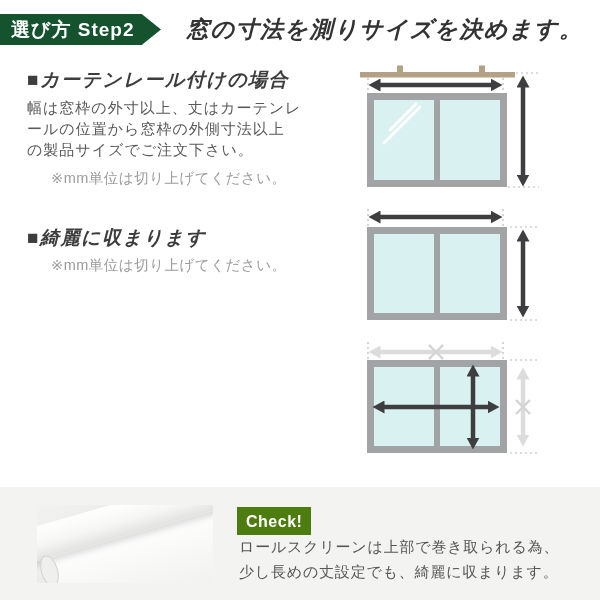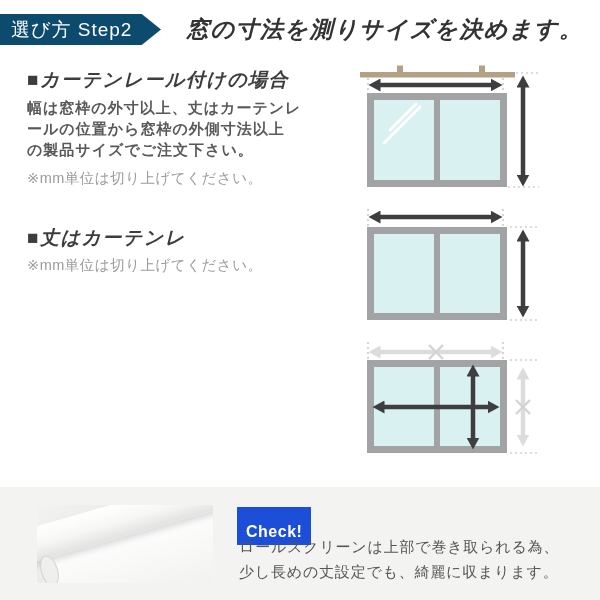--- a/index.html
+++ b/index.html
@@ -11,25 +11,25 @@
     background: #ffffff;
     overflow: hidden;
     font-family: "Liberation Sans", "DejaVu Sans", sans-serif;
   }
 
   
   .step-badge {
     position: absolute;
     left: 0; top: 14px;
     width: 161px; height: 31px;
-    background: #0c4a6e;
+    background: #14532d;
     clip-path: polygon(0 0, 88% 0, 100% 50%, 88% 100%, 0 100%);
     color: #ffffff;
     font-size: 19px;
-    font-weight: 400;
+    font-weight: 700;
     line-height: 31px;
     padding-left: 11px;
     letter-spacing: 1px;
   }
   .page-title {
     position: absolute;
     left: 186px; top: 14px;
     font-size: 23px;
     font-weight: 700;
     color: #333333;
@@ -54,28 +54,28 @@
     white-space: nowrap;
     font-style: italic;
   }
   .section-body {
     font-size: 15px;
     color: #595959;
     letter-spacing: 1px;
     line-height: 21px;
     margin: 0 0 8px;
     white-space: pre-line;
-    font-weight: bold;
   }
   .section-note {
     font-size: 14.5px;
     color: #9b9b9b;
     letter-spacing: 0.5px;
     line-height: 20px;
     white-space: nowrap;
+    margin-left: 24px;
   }
 
   
   .diagram { position: absolute; left: 340px; }
   .diagram.d1 { top: 60px; }
   .diagram.d2 { top: 195px; }
   .diagram.d3 { top: 333px; }
   .dot-line { stroke: #b9b9b9; stroke-width: 1.2; stroke-dasharray: 2 3; fill: none; }
   .arrow-dark { stroke: #3e3e41; stroke-width: 4.5; fill: none; }
   .arrow-muted { stroke: #dcdcdc; stroke-width: 4.5; fill: none; }
@@ -120,25 +120,25 @@
     left: 4px; top: 50px;
     width: 17px; height: 32px;
     border-radius: 50%;
     background: #efefed;
     border: 1px solid #d3d3d1;
     transform: rotate(-16deg);
   }
   .check-badge {
     position: absolute;
     left: 237px; top: 20px;
-    background: #1d4ed8;
+    background: #4d7c0f;
     color: #ffffff;
     font-weight: 700;
     font-size: 16px;
-    padding: 16px 9px 4px;
+    padding: 6px 9px 4px;
     letter-spacing: 0.5px;
   }
   .check-text {
     position: absolute;
     left: 239px; top: 48px;
     font-size: 15px;
     color: #555555;
     letter-spacing: 0.8px;
     line-height: 24.5px;
     white-space: pre-line;
@@ -188,21 +188,21 @@
         <path class="shine" d="M50,70 L76,44"></path>
         <path class="shine" d="M44,83 L80,47"></path>
       </g>
 
       <line class="arrow-dark" x1="40" y1="25" x2="151" y2="25" marker-start="url(#m1d)" marker-end="url(#m1d)"></line>
       <line class="arrow-dark" x1="183" y1="27" x2="183" y2="115" marker-start="url(#m1d)" marker-end="url(#m1d)"></line>
     </svg>
   </div>
 
   <div class="section s2">
-    <h2 class="section-title">■丈はカーテンレ</h2>
+    <h2 class="section-title">■綺麗に収まります</h2>
     <p class="section-note">※mm単位は切り上げてください。</p>
   </div>
 
   <div class="diagram d2">
     <svg width="220" height="135" viewBox="0 0 220 135">
       <defs>
         <marker id="m2d" markerWidth="13" markerHeight="13" refX="0.5" refY="6.5" orient="auto-start-reverse" markerUnits="userSpaceOnUse">
           <path d="M0,0 L12,6.5 L0,13 Z" fill="#3e3e41"></path>
         </marker>
       </defs>

